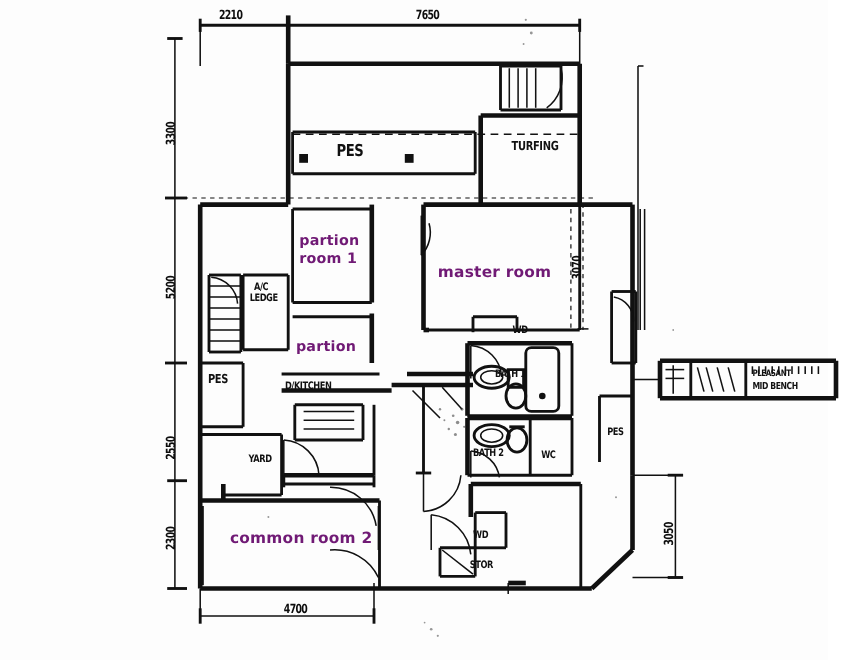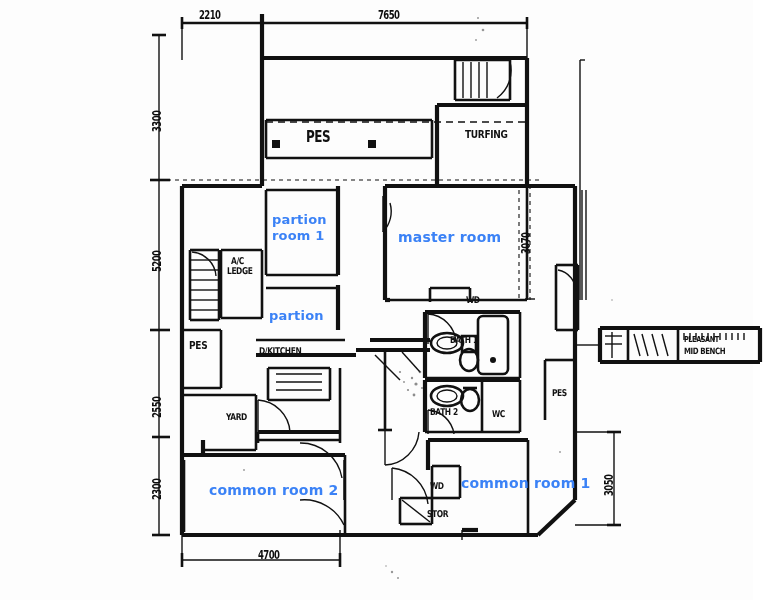--- a/index.html
+++ b/index.html
@@ -25,21 +25,21 @@
     width: 775px;
     height: 600px;
   }
   .ovl {
     position: absolute;
     white-space: nowrap;
     pointer-events: none;
   }
   
   .redlabel {
-    color: #3b82f6;
+    color: #701a75;
     font-family: "DejaVu Sans", sans-serif;
     font-weight: bold;
     font-size: 13px;
     line-height: 15px;
     letter-spacing: 0.2px;
   }
   .redlabel.two { line-height: 16px; }
   
   .planlabel {
     color: #111;
@@ -437,27 +437,26 @@
   <div class="ovl dimtext vert" style="left:519px; top:254px;">3070</div>
   <div class="ovl dimtext vert" style="left:602px; top:496px;">3050</div>
 
   <div class="ovl dimtext" style="left:258px; top:548px;">4700</div>
 
   <div class="ovl redlabel two" style="left:272px; top:212px;">
     <div>partion</div>
     <div>room 1</div>
   </div>
 
-  <div class="ovl redlabel" style="left:398px; top:230px; font-size:14px;">master room</div>
+  <div class="ovl redlabel" style="left:398px; top:241px; font-size:14px;">master room</div>
 
   <div class="ovl redlabel" style="left:269px; top:308px;">partion</div>
 
   <div class="ovl redlabel" style="left:197px; top:483px; font-size:14px;margin-left:12px;">common room 2</div>
 
-  <div class="ovl redlabel" style="left:461px; top:476px; font-size:14px;">common room 1</div>
 
   <div class="ovl planlabel big" style="left:306px; top:131px;">PES</div>
   <div class="ovl planlabel" style="left:465px; top:128px;">TURFING</div>
   <div class="ovl planlabel tiny" style="left:231px; top:255px;">A/C</div>
   <div class="ovl planlabel tiny" style="left:227px; top:265px;">LEDGE</div>
   <div class="ovl planlabel" style="left:189px; top:339px;">PES</div>
   <div class="ovl planlabel tiny" style="left:259px; top:345px;">D/KITCHEN</div>
   <div class="ovl planlabel tiny" style="left:226px; top:411px;">YARD</div>
   <div class="ovl planlabel tiny" style="left:450px; top:334px;">BATH 1</div>
   <div class="ovl planlabel tiny" style="left:430px; top:406px;">BATH 2</div>

